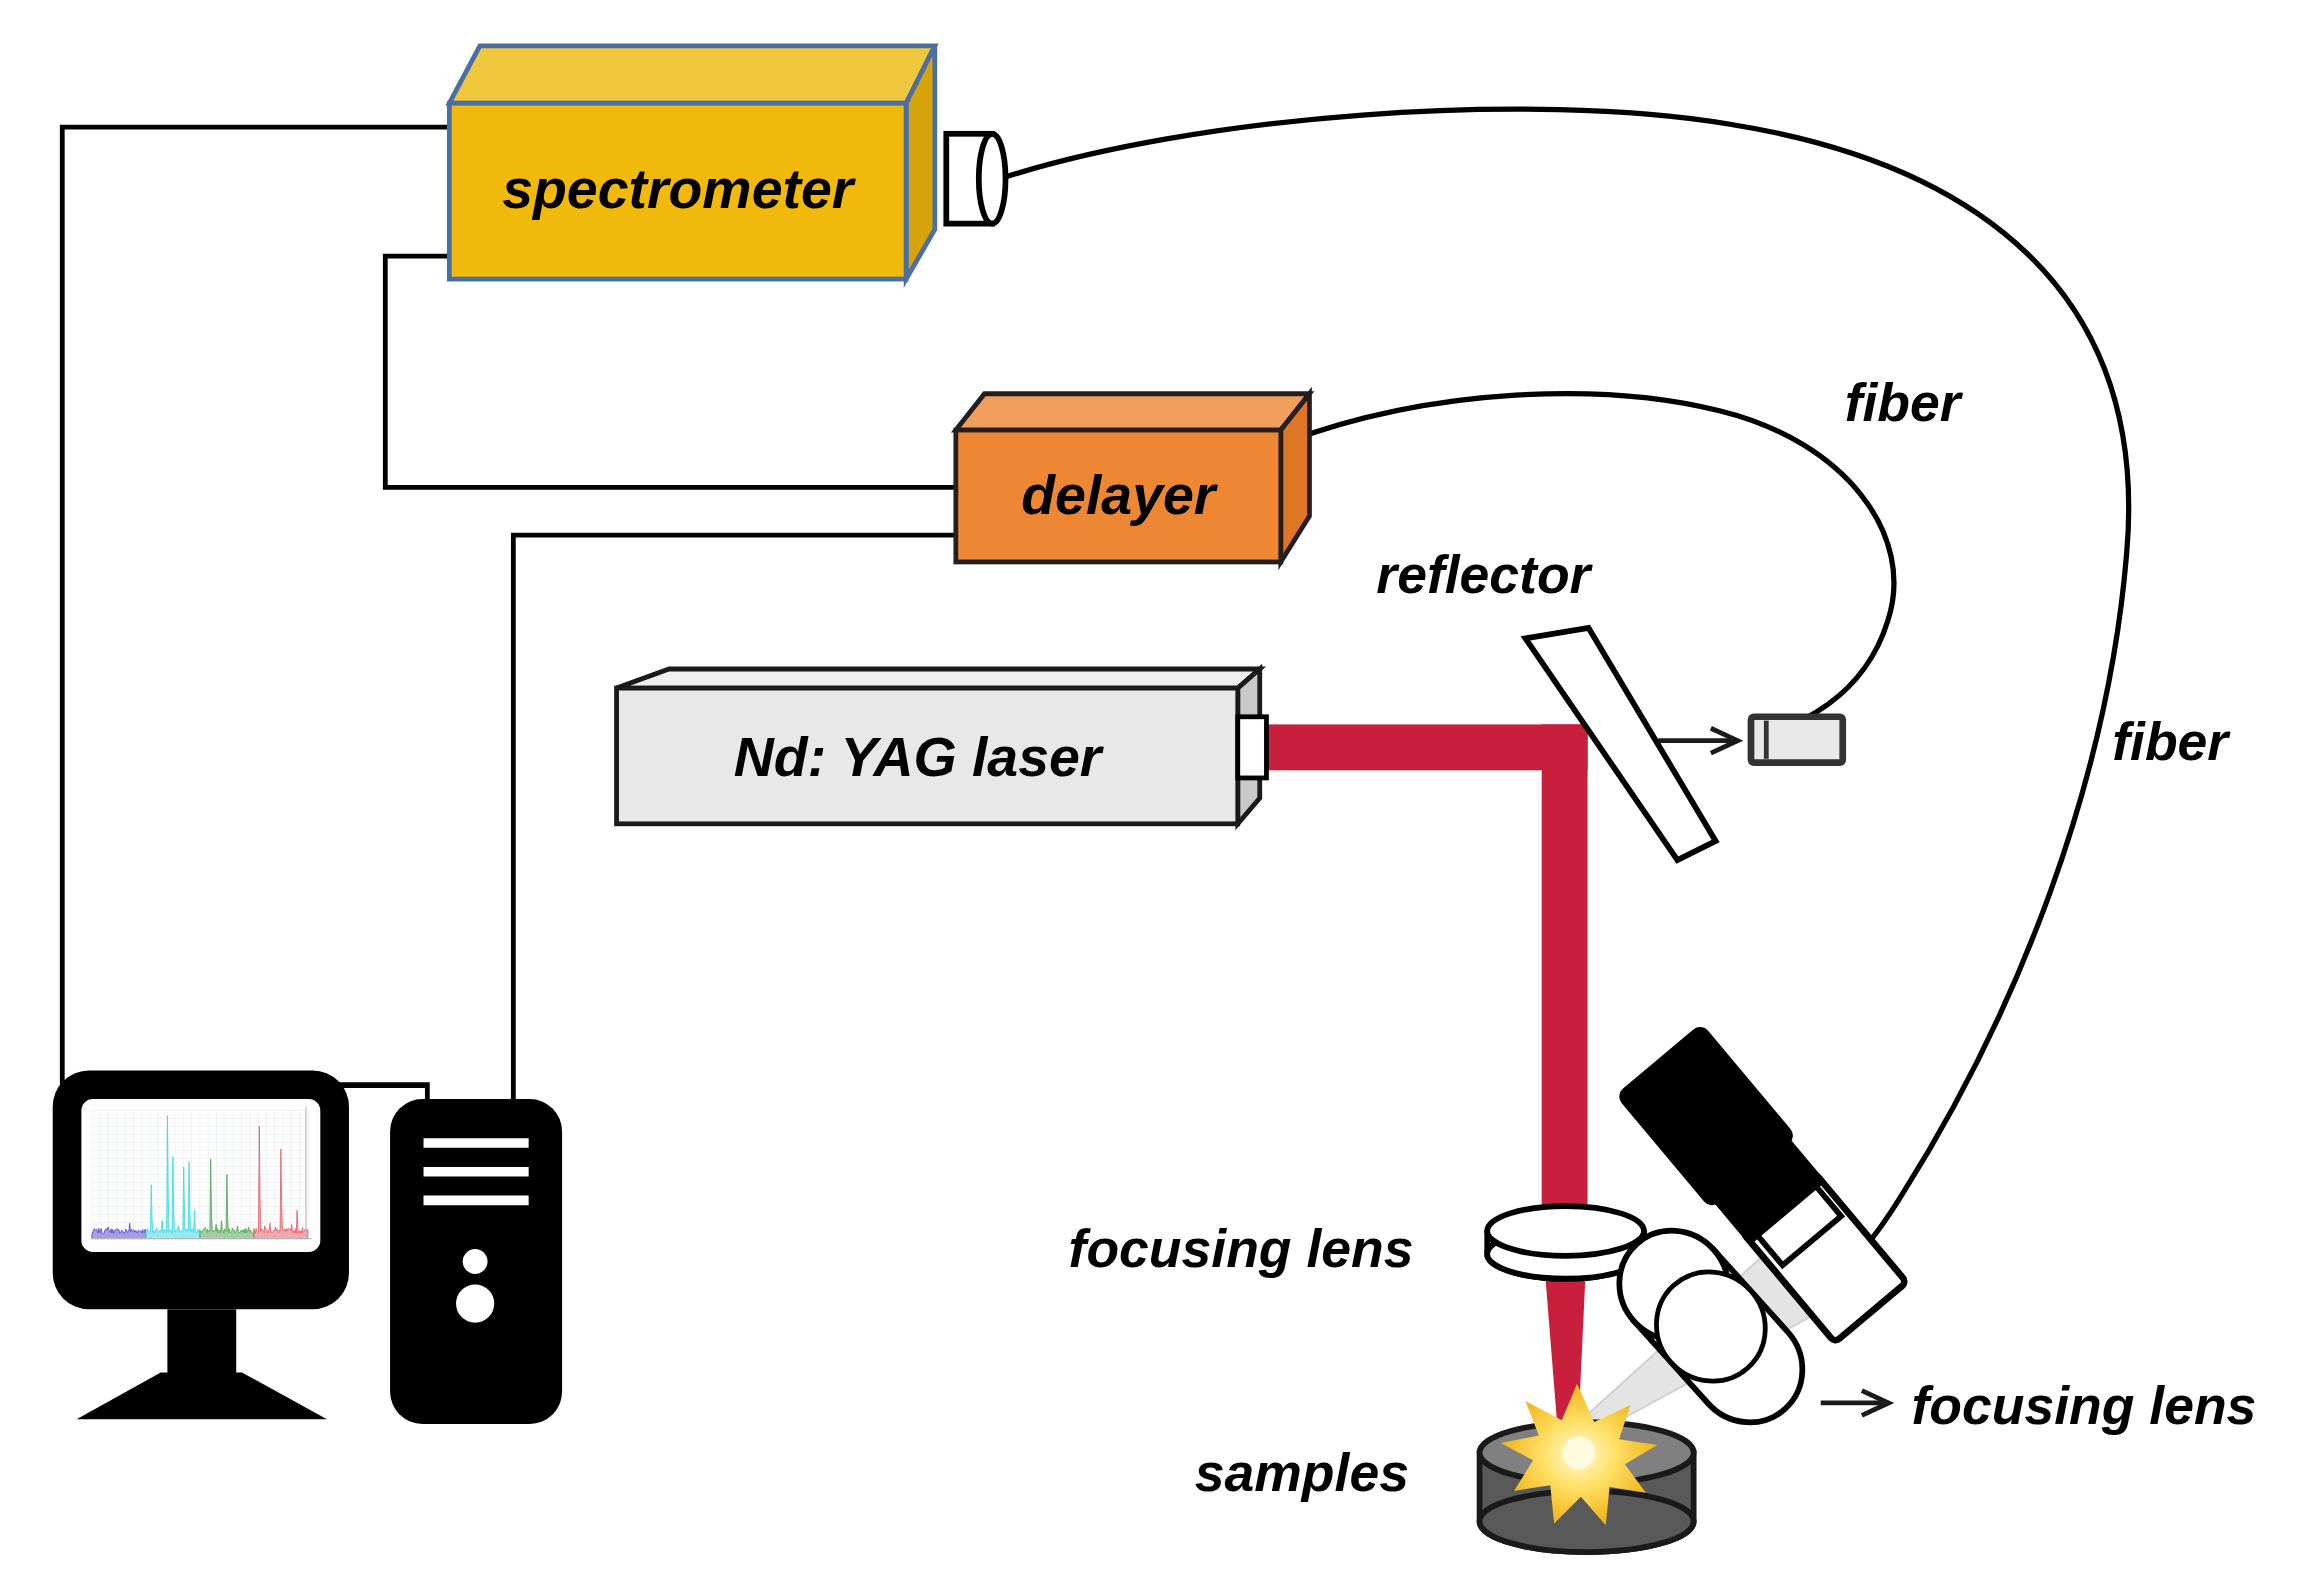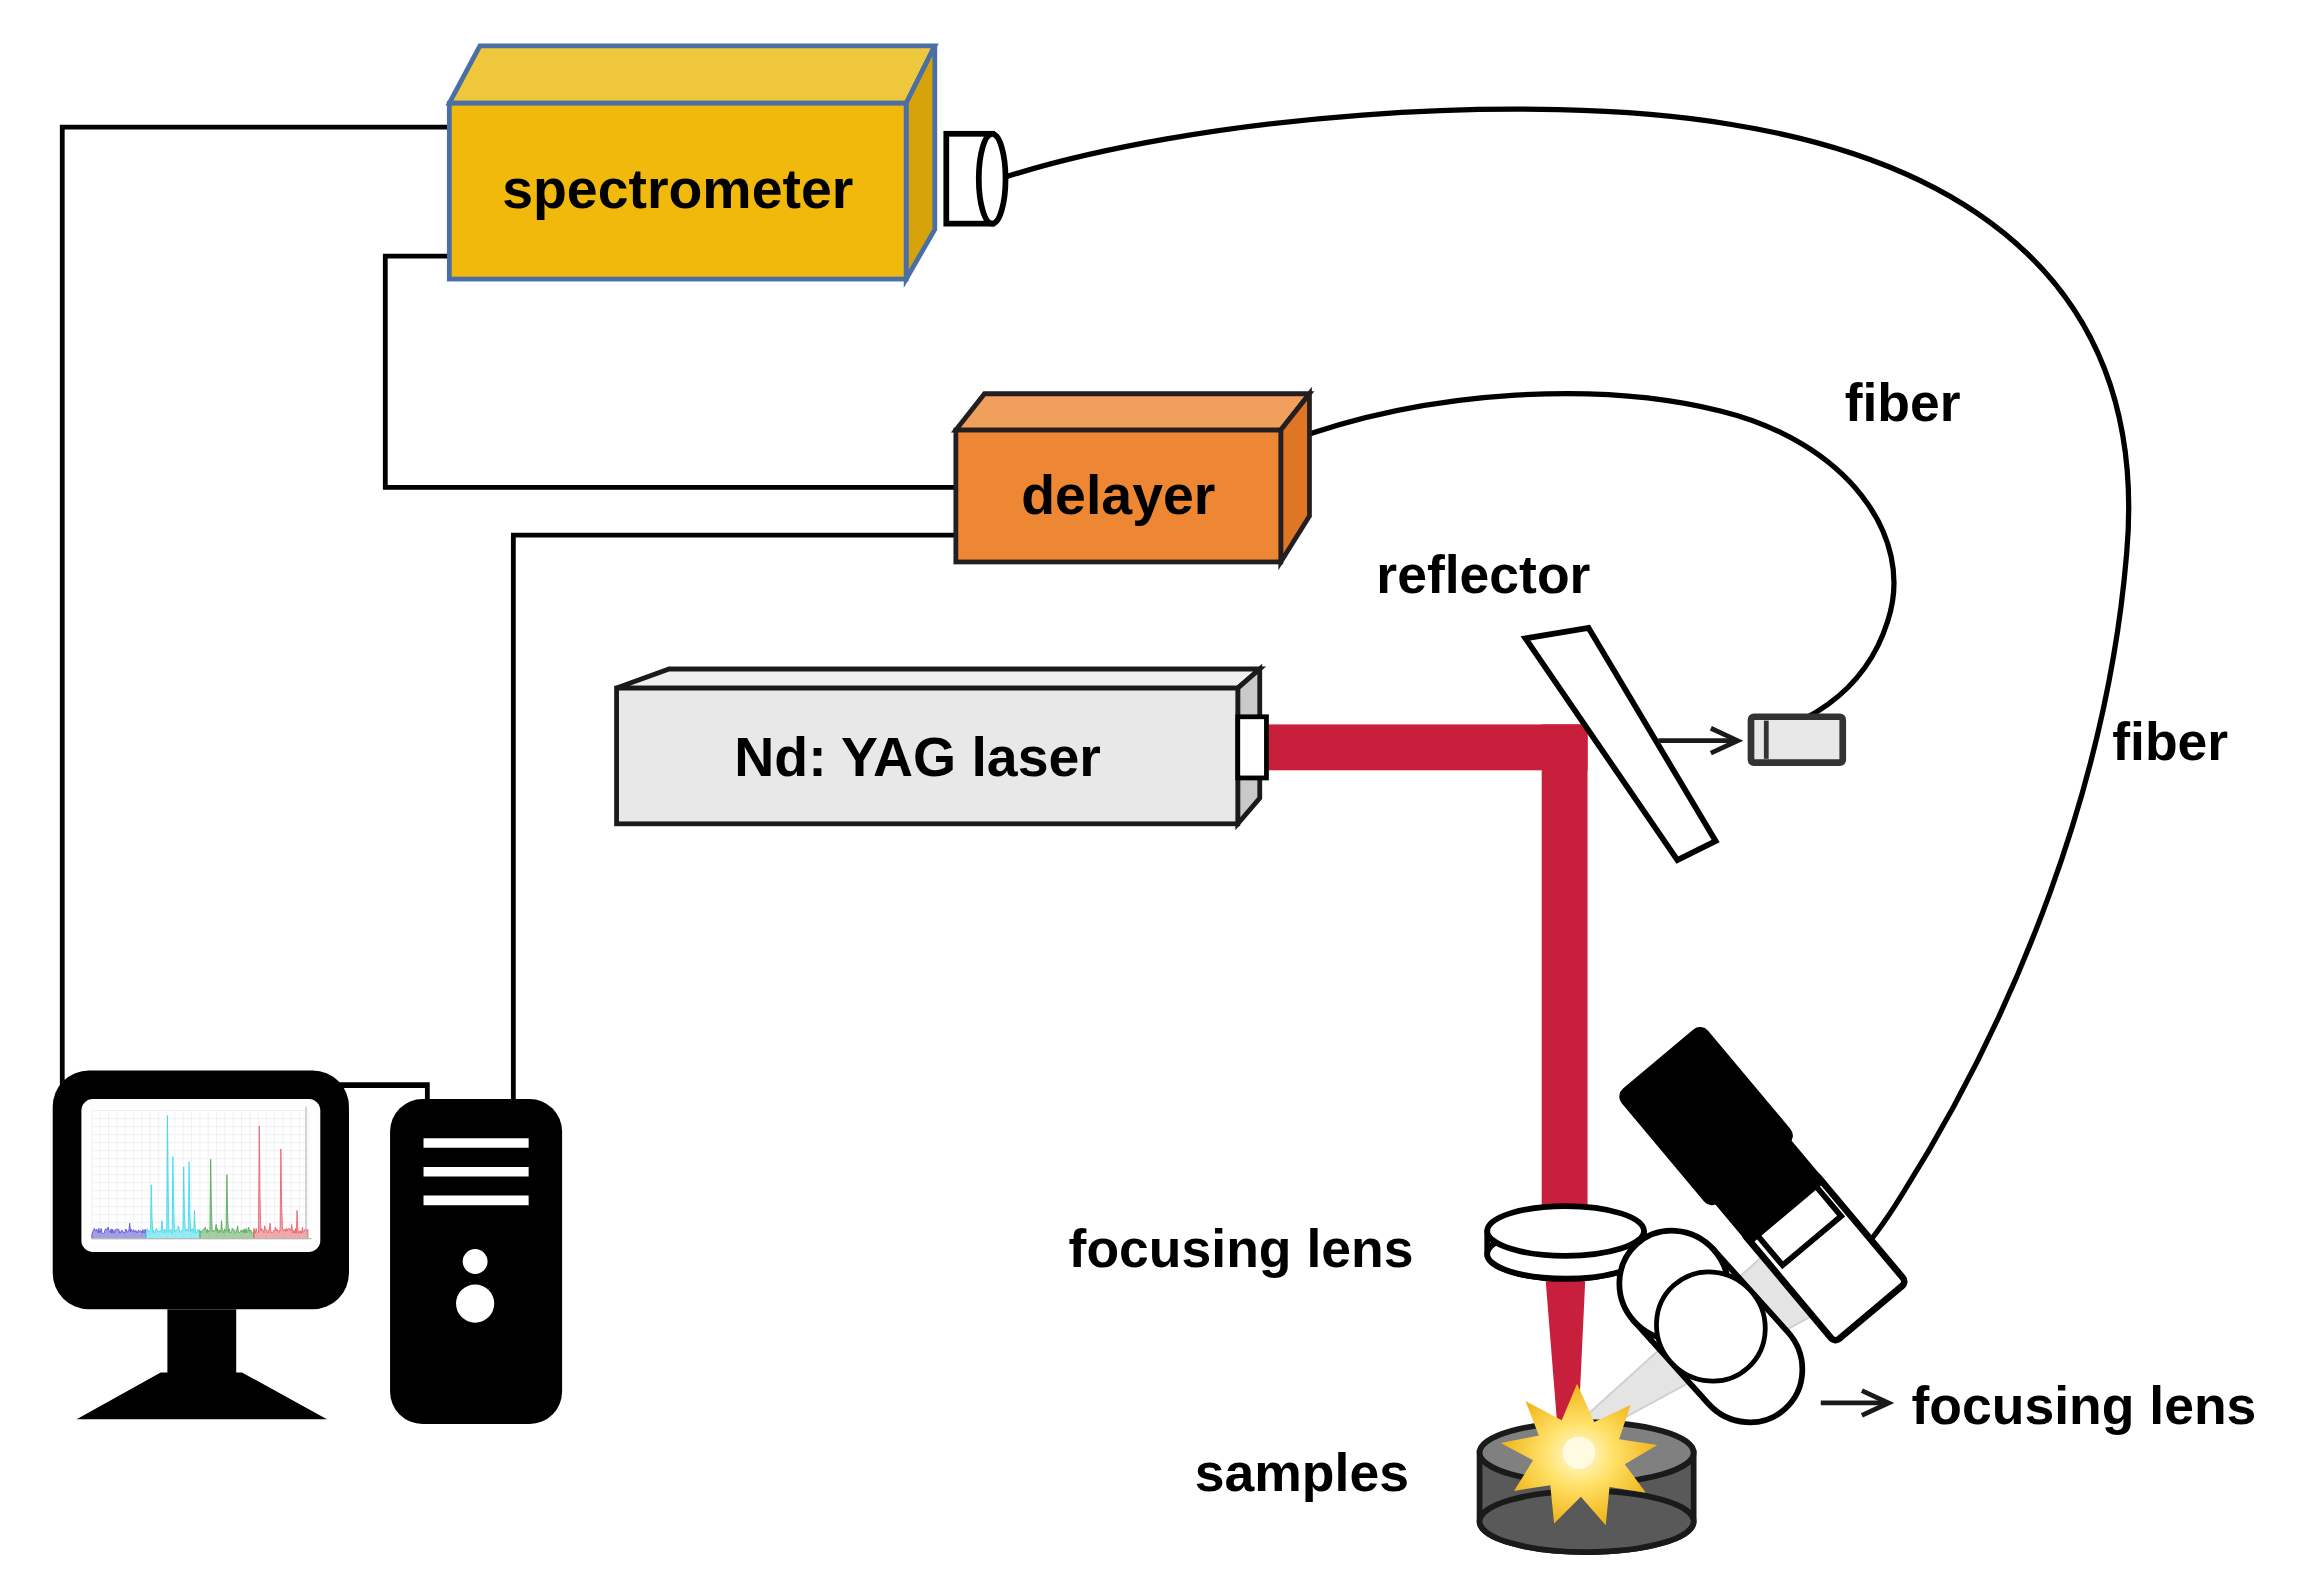--- a/index.html
+++ b/index.html
@@ -10,20 +10,21 @@
   }
   body {
     font-family: "Liberation Sans", sans-serif;
   }
   #stage {
     position: relative;
     width: 2315px;
     height: 1575px;
     background: #ffffff;
     overflow: hidden;
+    font-style: italic;
   }
   #diagram-svg {
     position: absolute;
     left: 0;
     top: 0;
     width: 2315px;
     height: 1575px;
   }
   .lbl {
     font-family: "Liberation Sans", sans-serif;

